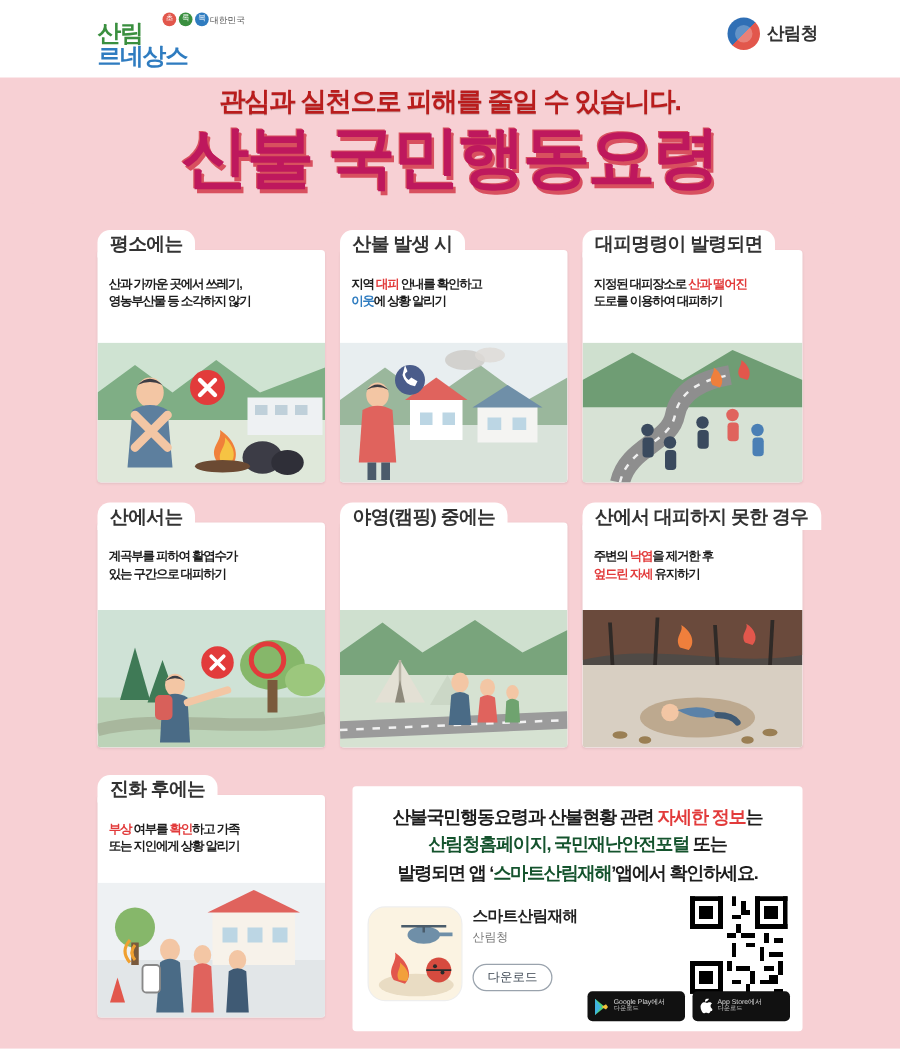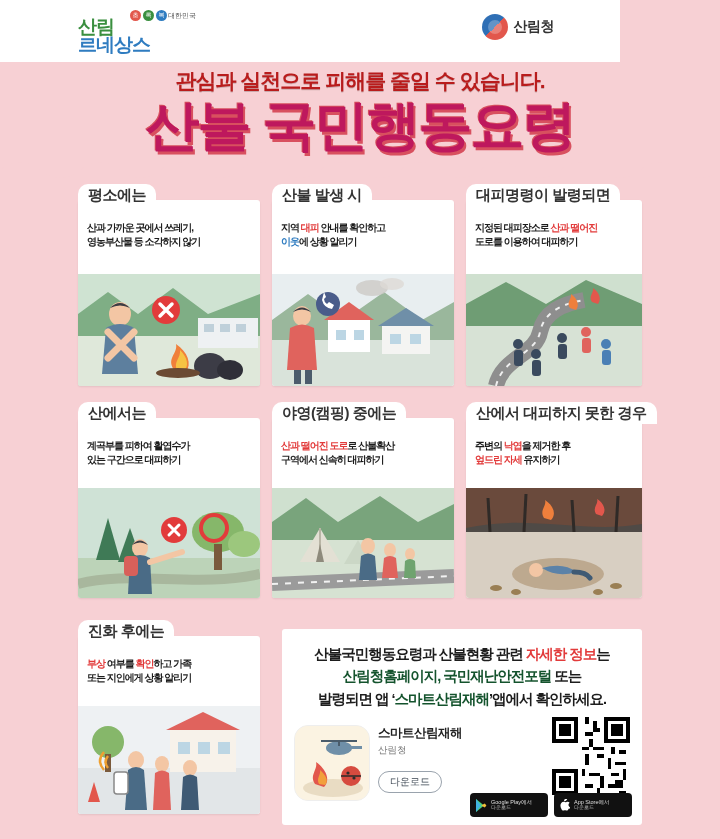--- a/index.html
+++ b/index.html
@@ -9,21 +9,21 @@
     font-family: "Liberation Sans", "DejaVu Sans", sans-serif;
   }
   .poster {
     position: relative;
     width: 720px; height: 839px;
     background: #f7d0d4;
     overflow: hidden;
   }
   
   .header {
-    position: absolute; top: 0; left: 0; width: 620px; height: 62px;
+    position: absolute; top: 0; left: 0; width: 720px; height: 62px;
     background: #ffffff;
   }
   .logo-left {
     position: absolute; left: 78px; top: 10px;
     width: 120px; height: 42px;
   }
   .logo-left .kr1 {
     position: absolute; left: 0; top: 4px;
     font-size: 19px; font-weight: bold; color: #3a8f3f; letter-spacing: -1px;
   }
@@ -304,21 +304,20 @@
         <g fill="#4a7fb5">
           <circle cx="140" cy="70" r="5"></circle>
             <rect x="136" y="76" width="9" height="15" rx="3"></rect>
         </g>
       </svg>
     </div>
   </div>
 
   <div class="card" style="left:272px; top:418px; width:182px; height:180px;">
     <div class="tag">야영(캠핑) 중에는</div>
-    <div class="heading"><span class="em">산과 떨어진 도로</span>로 산불확산<br>구역에서 신속히 대피하기</div>
     <div class="art" style="height:110px;">
       <svg viewBox="0 0 182 110" width="182" height="110">
         <rect width="182" height="110" fill="#cfe0cf"></rect>
         <path d="M0,34 L34,10 L66,34 L108,8 L146,34 L182,16 L182,52 L0,52 Z" fill="#79a47c"></path>
         <rect x="0" y="52" width="182" height="58" fill="#d6e2d2"></rect>
 
         <path d="M28,74 L48,40 L68,74 Z" fill="#e3e0d4"></path>
         <path d="M48,40 L48,74" stroke="#b9b5a6" stroke-width="2"></path>
         <path d="M44,74 L48,56 L52,74 Z" fill="#8e8a7c"></path>
 

